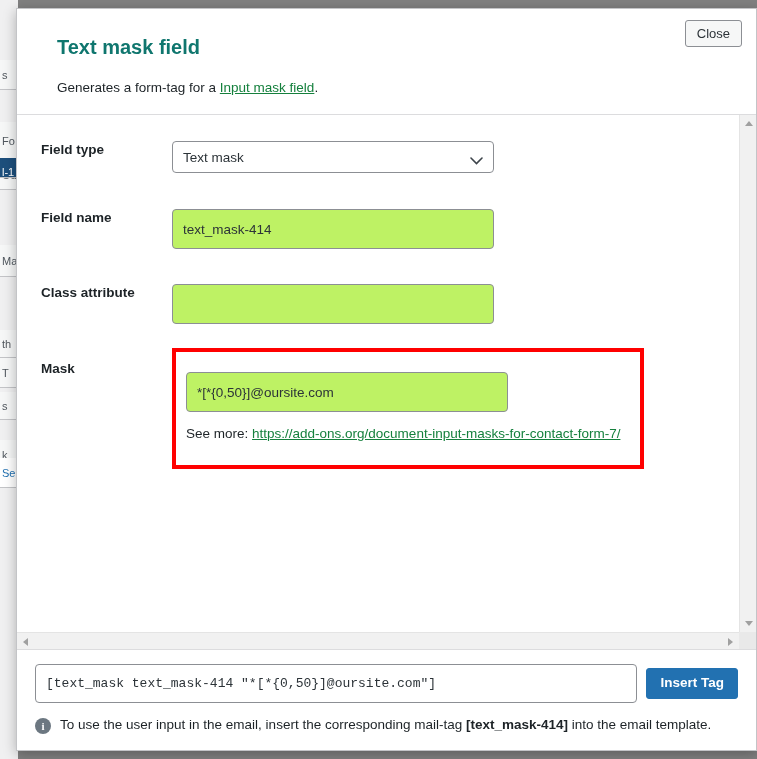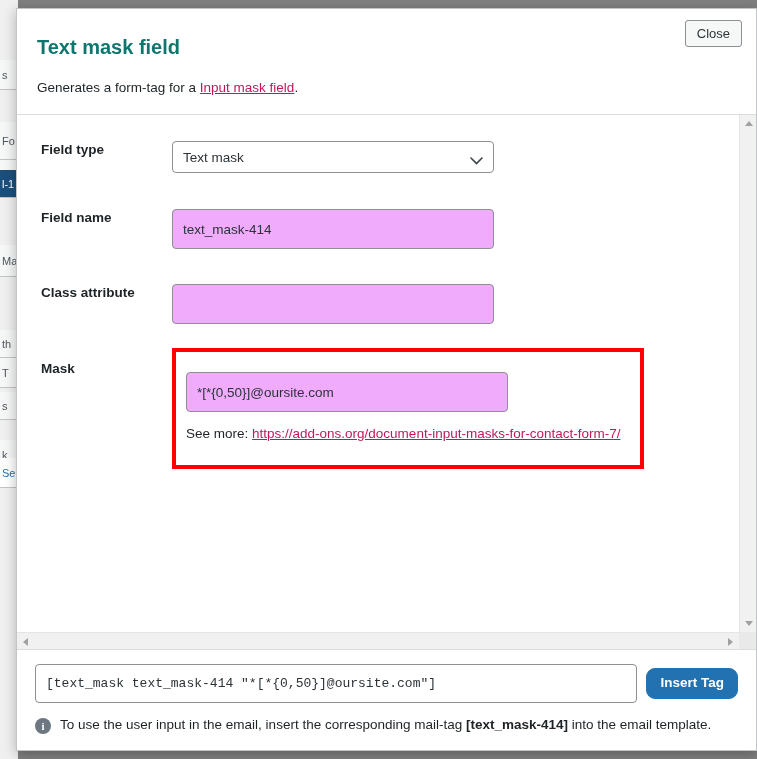--- a/index.html
+++ b/index.html
@@ -53,21 +53,21 @@
     border: 1px solid #c3c4c7;
     box-shadow: 0 3px 12px rgba(0,0,0,.28);
     display: flex;
     flex-direction: column;
   }
 
   
   #modal-head {
     position: relative;
     flex: 0 0 auto;
-    padding: 26px 24px 16px 20px;
+    padding: 26px 24px 16px 40px;
     border-bottom: 1px solid #dcdcde;
     background: #fff;
   }
   #close-btn {
     position: absolute;
     right: 14px;
     top: 11px;
     background: #f6f7f7;
     border: 1px solid #8c8f94;
     border-radius: 3px;
@@ -85,21 +85,21 @@
     color: #0f766e;
     line-height: 1.25;
   }
   #modal-desc {
     margin: 0;
     font-size: 13.5px;
     color: #1d2327;
     line-height: 1.5;
   }
   a.link {
-    color: #be185d;
+    color: #15803d;
     text-decoration: underline;
   }
 
   
   #modal-scroll-wrap {
     position: relative;
     flex: 1 1 auto;
     min-height: 0;
     background: #fff;
   }
@@ -126,21 +126,21 @@
   }
   .field-control { flex: 1 1 auto; }
 
   .txt-input {
     box-sizing: border-box;
     width: 322px;
     height: 30px;
     padding: 19px 10px;
     border: 1px solid #8c8f94;
     border-radius: 4px;
-    background: #f0abfc;
+    background: #bef264;
     font-family: "Liberation Sans", sans-serif;
     font-size: 13.5px;
     color: #2c3338;
     outline: none;
   }
 
   select.sel-input {
     box-sizing: border-box;
     width: 322px;
     height: 32px;
@@ -260,21 +260,21 @@
     background: #fff;
     font-family: "Liberation Mono", monospace;
     font-size: 13px;
     color: #2c3338;
     outline: none;
   }
   #insert-tag-btn {
     flex: 0 0 auto;
     background: #2271b1;
     border: 1px solid #2271b1;
-    border-radius: 9px;
+    border-radius: 3px;
     color: #ffffff;
     font-family: "Liberation Sans", sans-serif;
     font-size: 13.5px;
     font-weight: bold;
     padding: 7px 13px;
     cursor: pointer;
     line-height: 1.1;
   }
 
   #mailtag-note {
@@ -301,21 +301,21 @@
   }
   #mailtag-note b { font-weight: bold; }
 </style>
 </head>
 <body>
 
 <div id="bg-page">
     <div class="bg-row plain" style="top: 60px; height: 30px; line-height: 30px;">s</div>
     <div class="bg-row plain" style="top: 122px; height: 38px; line-height: 38px;">Fo</div>
     <div class="bg-row plain" style="top: 160px; height: 30px; line-height: 30px;">Ou</div>
-    <div class="bg-row sel" style="top: 170px; height: 28px; line-height: 28px;">l-1</div>
+    <div class="bg-row sel" style="top: 158px; height: 20px; line-height: 28px;">l-1</div>
     <div class="bg-row plain" style="top: 245px; height: 32px; line-height: 32px;">Ma</div>
     <div class="bg-row plain" style="top: 330px; height: 28px; line-height: 28px;">th</div>
     <div class="bg-row plain" style="top: 358px; height: 30px; line-height: 30px;">T</div>
     <div class="bg-row plain" style="top: 392px; height: 28px; line-height: 28px;">s</div>
     <div class="bg-row plain" style="top: 440px; height: 30px; line-height: 30px;">k</div>
     <div class="bg-row blue-link" style="top: 458px; height: 30px; line-height: 30px;">Se</div>
   </div>
 
 <div id="modal">
 

